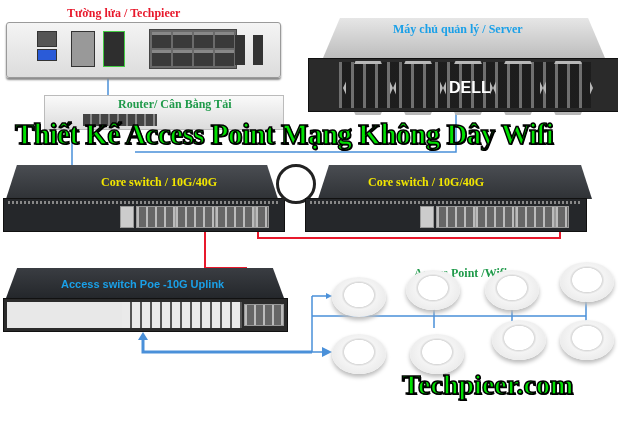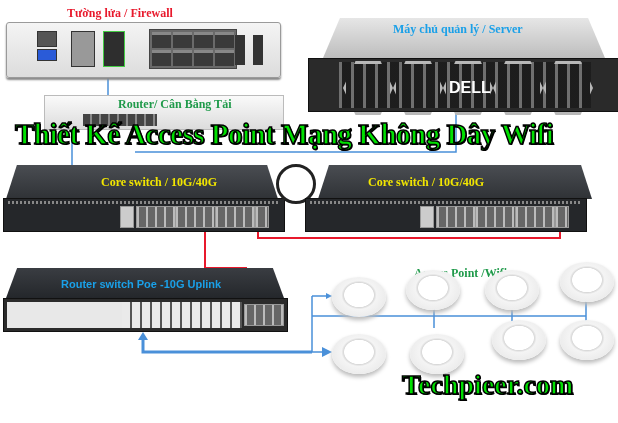--- a/index.html
+++ b/index.html
@@ -64,21 +64,21 @@
 
   <path d="M143 337 L143 352 L312 352" stroke="#4a90d9" stroke-width="3" fill="none"></path>
   <polygon points="138,340 143,332 148,340" fill="#4a90d9"></polygon>
 
   <path d="M312 296 L312 352 M312 296 L328 296 M312 316 L586 316 M312 352 L328 352" stroke="#4a90d9" stroke-width="1.5" fill="none"></path>
   <polygon points="326,293 332,296 326,299" fill="#4a90d9"></polygon>
   <polygon points="322,347 332,352 322,357" fill="#4a90d9"></polygon>
   <path d="M434 306 L434 328 M512 302 L512 326 M586 298 L586 326" stroke="#4a90d9" stroke-width="1.5" fill="none"></path>
 </svg>
 
-<div class="lbl" style="left:67px;top:6px;font-size:12px;color:#e8192c;">Tường lửa / Firewall</div>
+<div class="lbl" style="left:67px;top:6px;font-size:12px;color:#e8192c;">Tường lửa / Techpieer</div>
 <div id="firewall" class="abs">
   <div class="fw-port" style="left:30px;top:8px;width:18px;height:14px;"></div>
   <div class="fw-port" style="left:30px;top:26px;width:18px;height:10px;background:#2a5bd8;"></div>
   <div class="fw-port" style="left:64px;top:8px;width:22px;height:34px;background:#999;"></div>
   <div class="fw-port" style="left:96px;top:8px;width:20px;height:34px;background:#2e2e2e;border-color:#4c4;"></div>
   <div class="fw-grid">
       <div></div>
       <div></div>
       <div></div>
       <div></div>
@@ -128,21 +128,21 @@
   <div class="vent" style="top:2px"></div>
   <div class="sfp" style="left:130px;top:7px;width:40px;height:20px;"></div>
   <div class="sfp" style="left:169px;top:7px;width:40px;height:20px;"></div>
   <div class="sfp" style="left:209px;top:7px;width:38px;height:20px;"></div>
   <div class="sfp" style="left:249px;top:7px;width:12px;height:20px;"></div>
   <div class="sfp" style="left:114px;top:7px;width:12px;height:20px;background:#ccc;"></div>
 </div>
 <div class="lbl" style="left:368px;top:175px;font-size:12px;color:#f2e600;">Core switch / 10G/40G</div>
 
 <div id="acc-top" class="abs"></div>
-<div class="lbl" style="left:61px;top:278px;font-size:11px;color:#1aa0e8;font-family:'Liberation Sans',sans-serif;">Router switch  Poe -10G Uplink</div>
+<div class="lbl" style="left:61px;top:278px;font-size:11px;color:#1aa0e8;font-family:'Liberation Sans',sans-serif;">Access switch  Poe -10G Uplink</div>
 <div id="acc-front" class="abs">
   <div class="panel"></div>
   <div class="rj" style="left:118px;width:120px;"></div>
   <div class="sfp" style="left:240px;top:5px;width:38px;height:20px;"></div>
 </div>
 
 <div class="lbl" style="left:414px;top:266px;font-size:12px;color:#1f9a4a;">Access Point /Wifi</div>
 <div class="ap" style="left:332px;top:277px;"></div>
 <div class="ap" style="left:406px;top:270px;"></div>
 <div class="ap" style="left:485px;top:270px;"></div>

